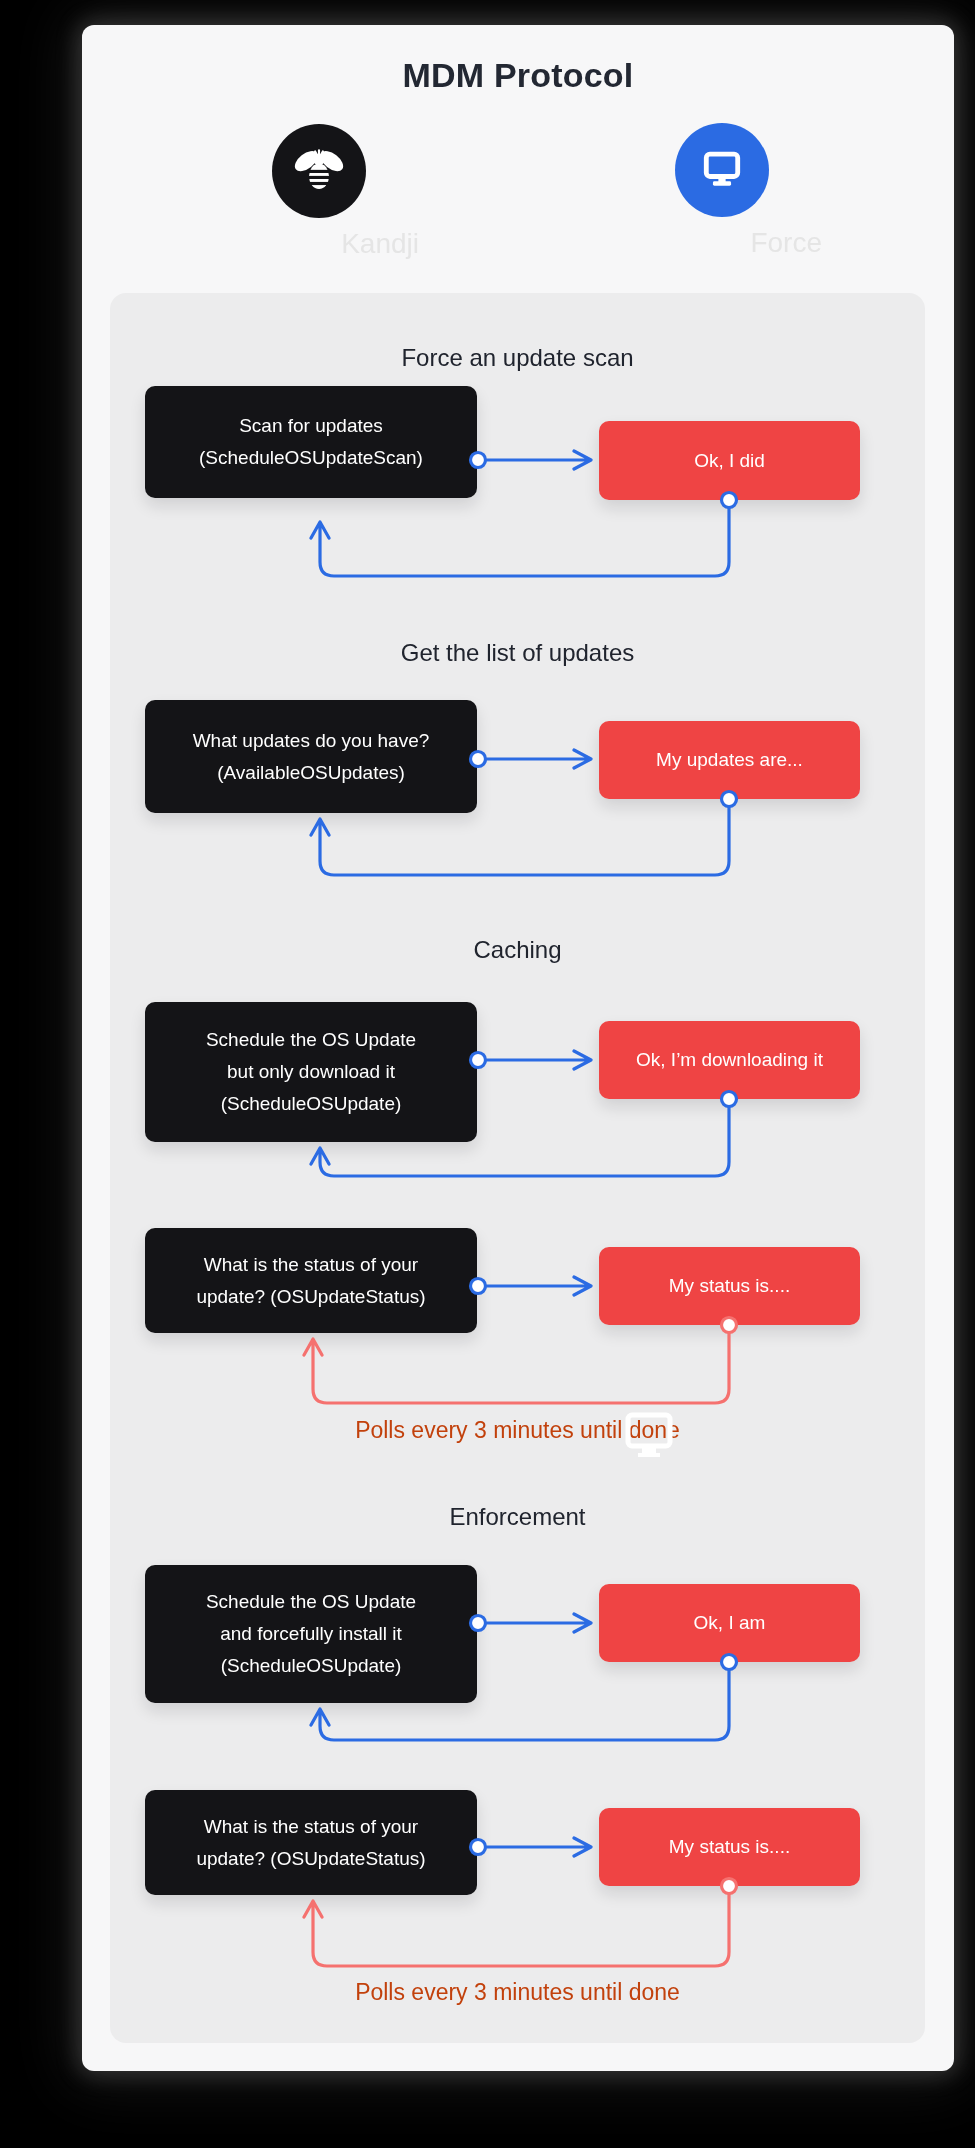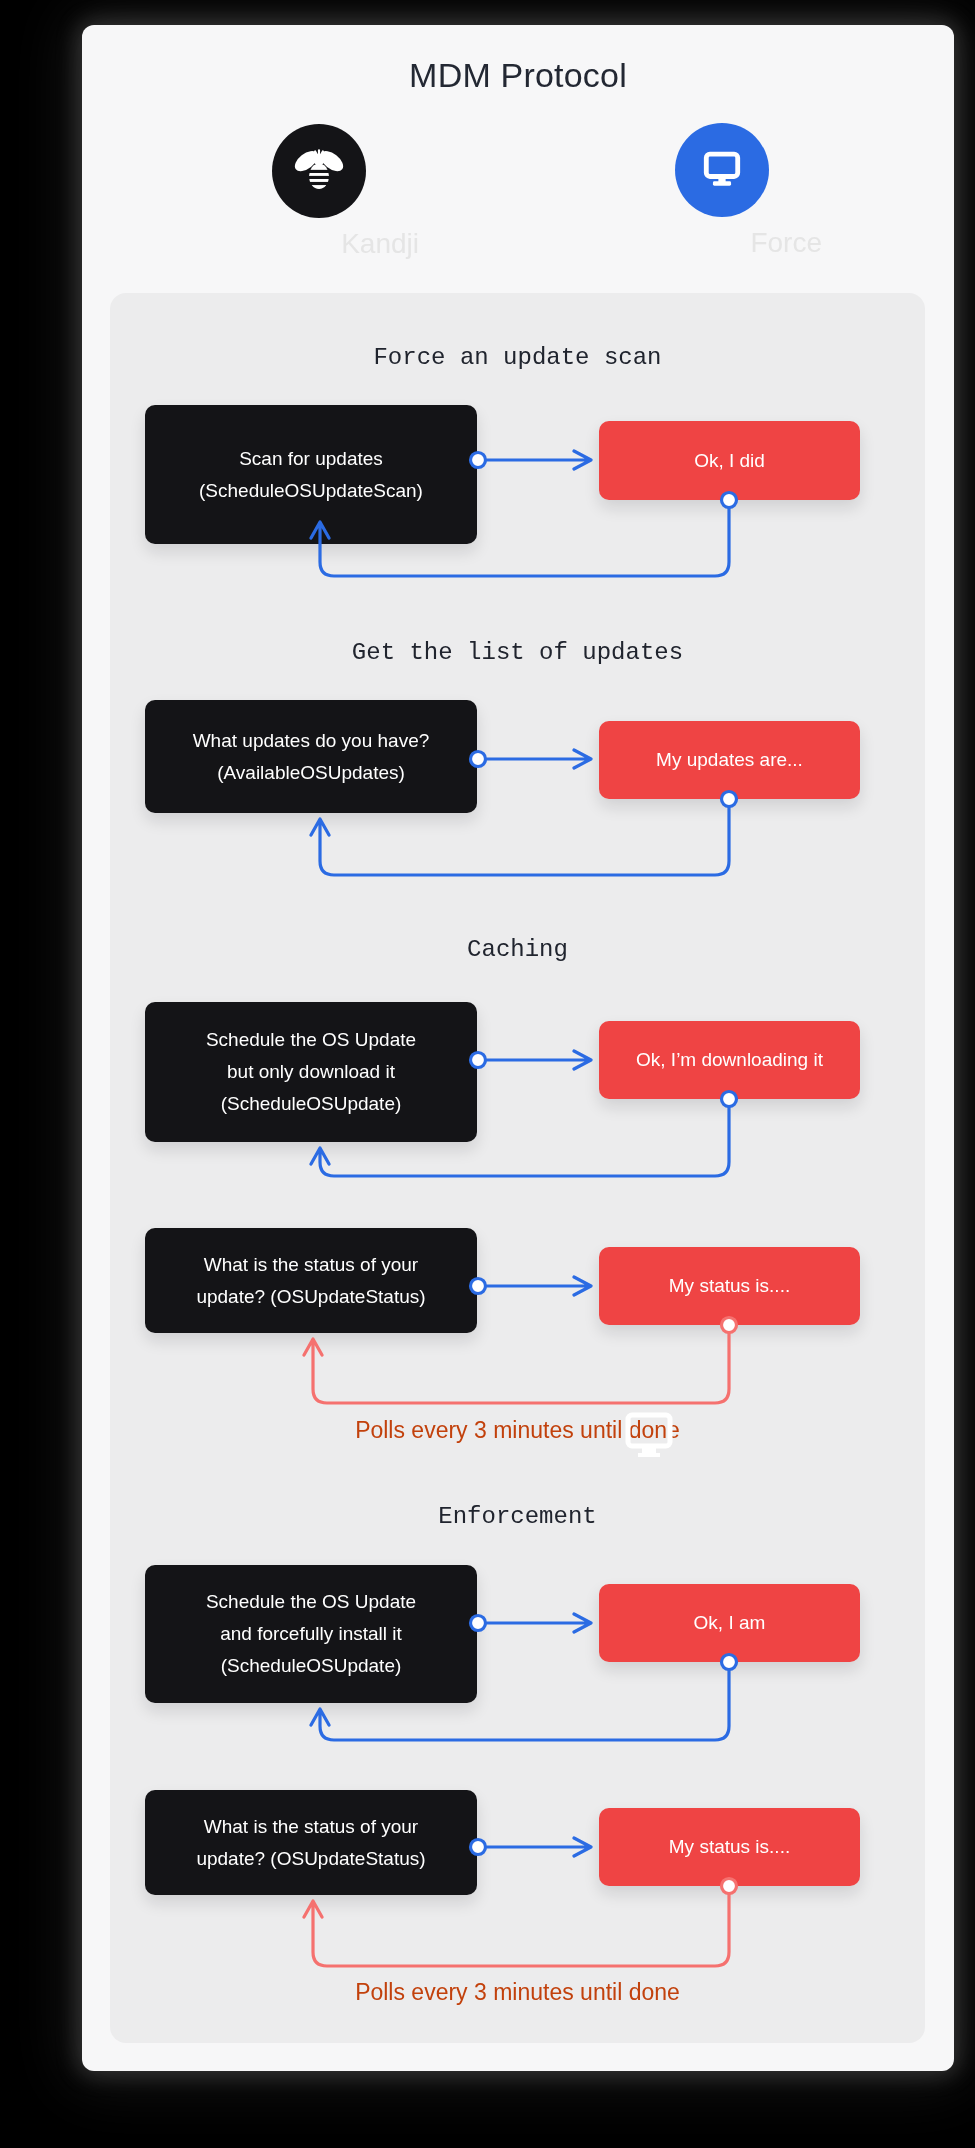--- a/index.html
+++ b/index.html
@@ -1,38 +1,38 @@
 <!DOCTYPE html>
 <html><head>
 <meta charset="utf-8">
 <style>
   html,body{margin:0;padding:0;background:#000;}
   .canvas{position:relative;width:975px;height:2148px;background:#000;overflow:hidden;
           font-family:"Liberation Sans","DejaVu Sans",sans-serif;}
   .card{position:absolute;left:82px;top:25px;width:872px;height:2046px;background:#f7f7f8;
         border-radius:12px;box-shadow:0 0 22px 4px rgba(150,150,150,.30),0 0 60px 14px rgba(120,120,120,.18);}
   .page-title{position:absolute;left:82px;top:56px;width:872px;text-align:center;
-        font-size:34px;font-weight:400;color:#232833;letter-spacing:.2px;}
+        font-size:34px;font-weight:700;color:#232833;letter-spacing:.2px;}
   .actor-circle{position:absolute;width:94px;height:94px;border-radius:50%;
         display:flex;align-items:center;justify-content:center;}
   .actor-kandji{left:272px;top:124px;background:#141417;}
   .actor-device{left:675px;top:123px;background:#2b6be3;}
   .actor-label{position:absolute;width:200px;text-align:right;font-size:28px;color:#e5e5e5;}
   .label-kandji{left:219px;top:228px;}
   .label-device{left:622px;top:227px;}
   .panel{position:absolute;left:110px;top:293px;width:815px;height:1750px;background:#ececed;border-radius:16px;}
   .section-heading{position:absolute;left:110px;width:815px;text-align:center;
-        font-size:24px;color:#20242e;font-family:Liberation Mono, monospace;}
+        font-size:24px;color:#20242e;}
   .h1{top:344px}.h2{top:639px}.h3{top:936px}.h4{top:1503px}
   .msg{position:absolute;display:flex;align-items:center;justify-content:center;text-align:center;
        color:#fff;font-size:19px;line-height:32px;white-space:pre-line;border-radius:10px;
        box-shadow:0 8px 16px rgba(20,20,25,.12);}
   .req{left:145px;width:332px;background:#141417;}
   .res{left:599px;width:261px;background:#ef4444;}
-  .bb1{top:405px;height:139px}.pb1{top:421px;height:79px}
+  .bb1{top:386px;height:112px}.pb1{top:421px;height:79px}
   .bb2{top:700px;height:113px}.pb2{top:721px;height:78px}
   .bb3{top:1002px;height:140px}.pb3{top:1021px;height:78px}
   .bb4{top:1228px;height:105px}.pb4{top:1247px;height:78px}
   .bb5{top:1565px;height:138px}.pb5{top:1584px;height:78px}
   .bb6{top:1790px;height:105px}.pb6{top:1808px;height:78px}
   .poll-note{position:absolute;left:110px;width:815px;text-align:center;font-size:23px;color:#c2410c;}
   .n1{top:1417px}.n2{top:1979px}
   .overlay{position:absolute;left:0;top:0;pointer-events:none;}
   .lblue{stroke:#2b6be3;fill:none;stroke-width:3.2px;stroke-linecap:round;stroke-linejoin:round;}
   .lred{stroke:#f5716f;fill:none;stroke-width:3.2px;stroke-linecap:round;stroke-linejoin:round;}

